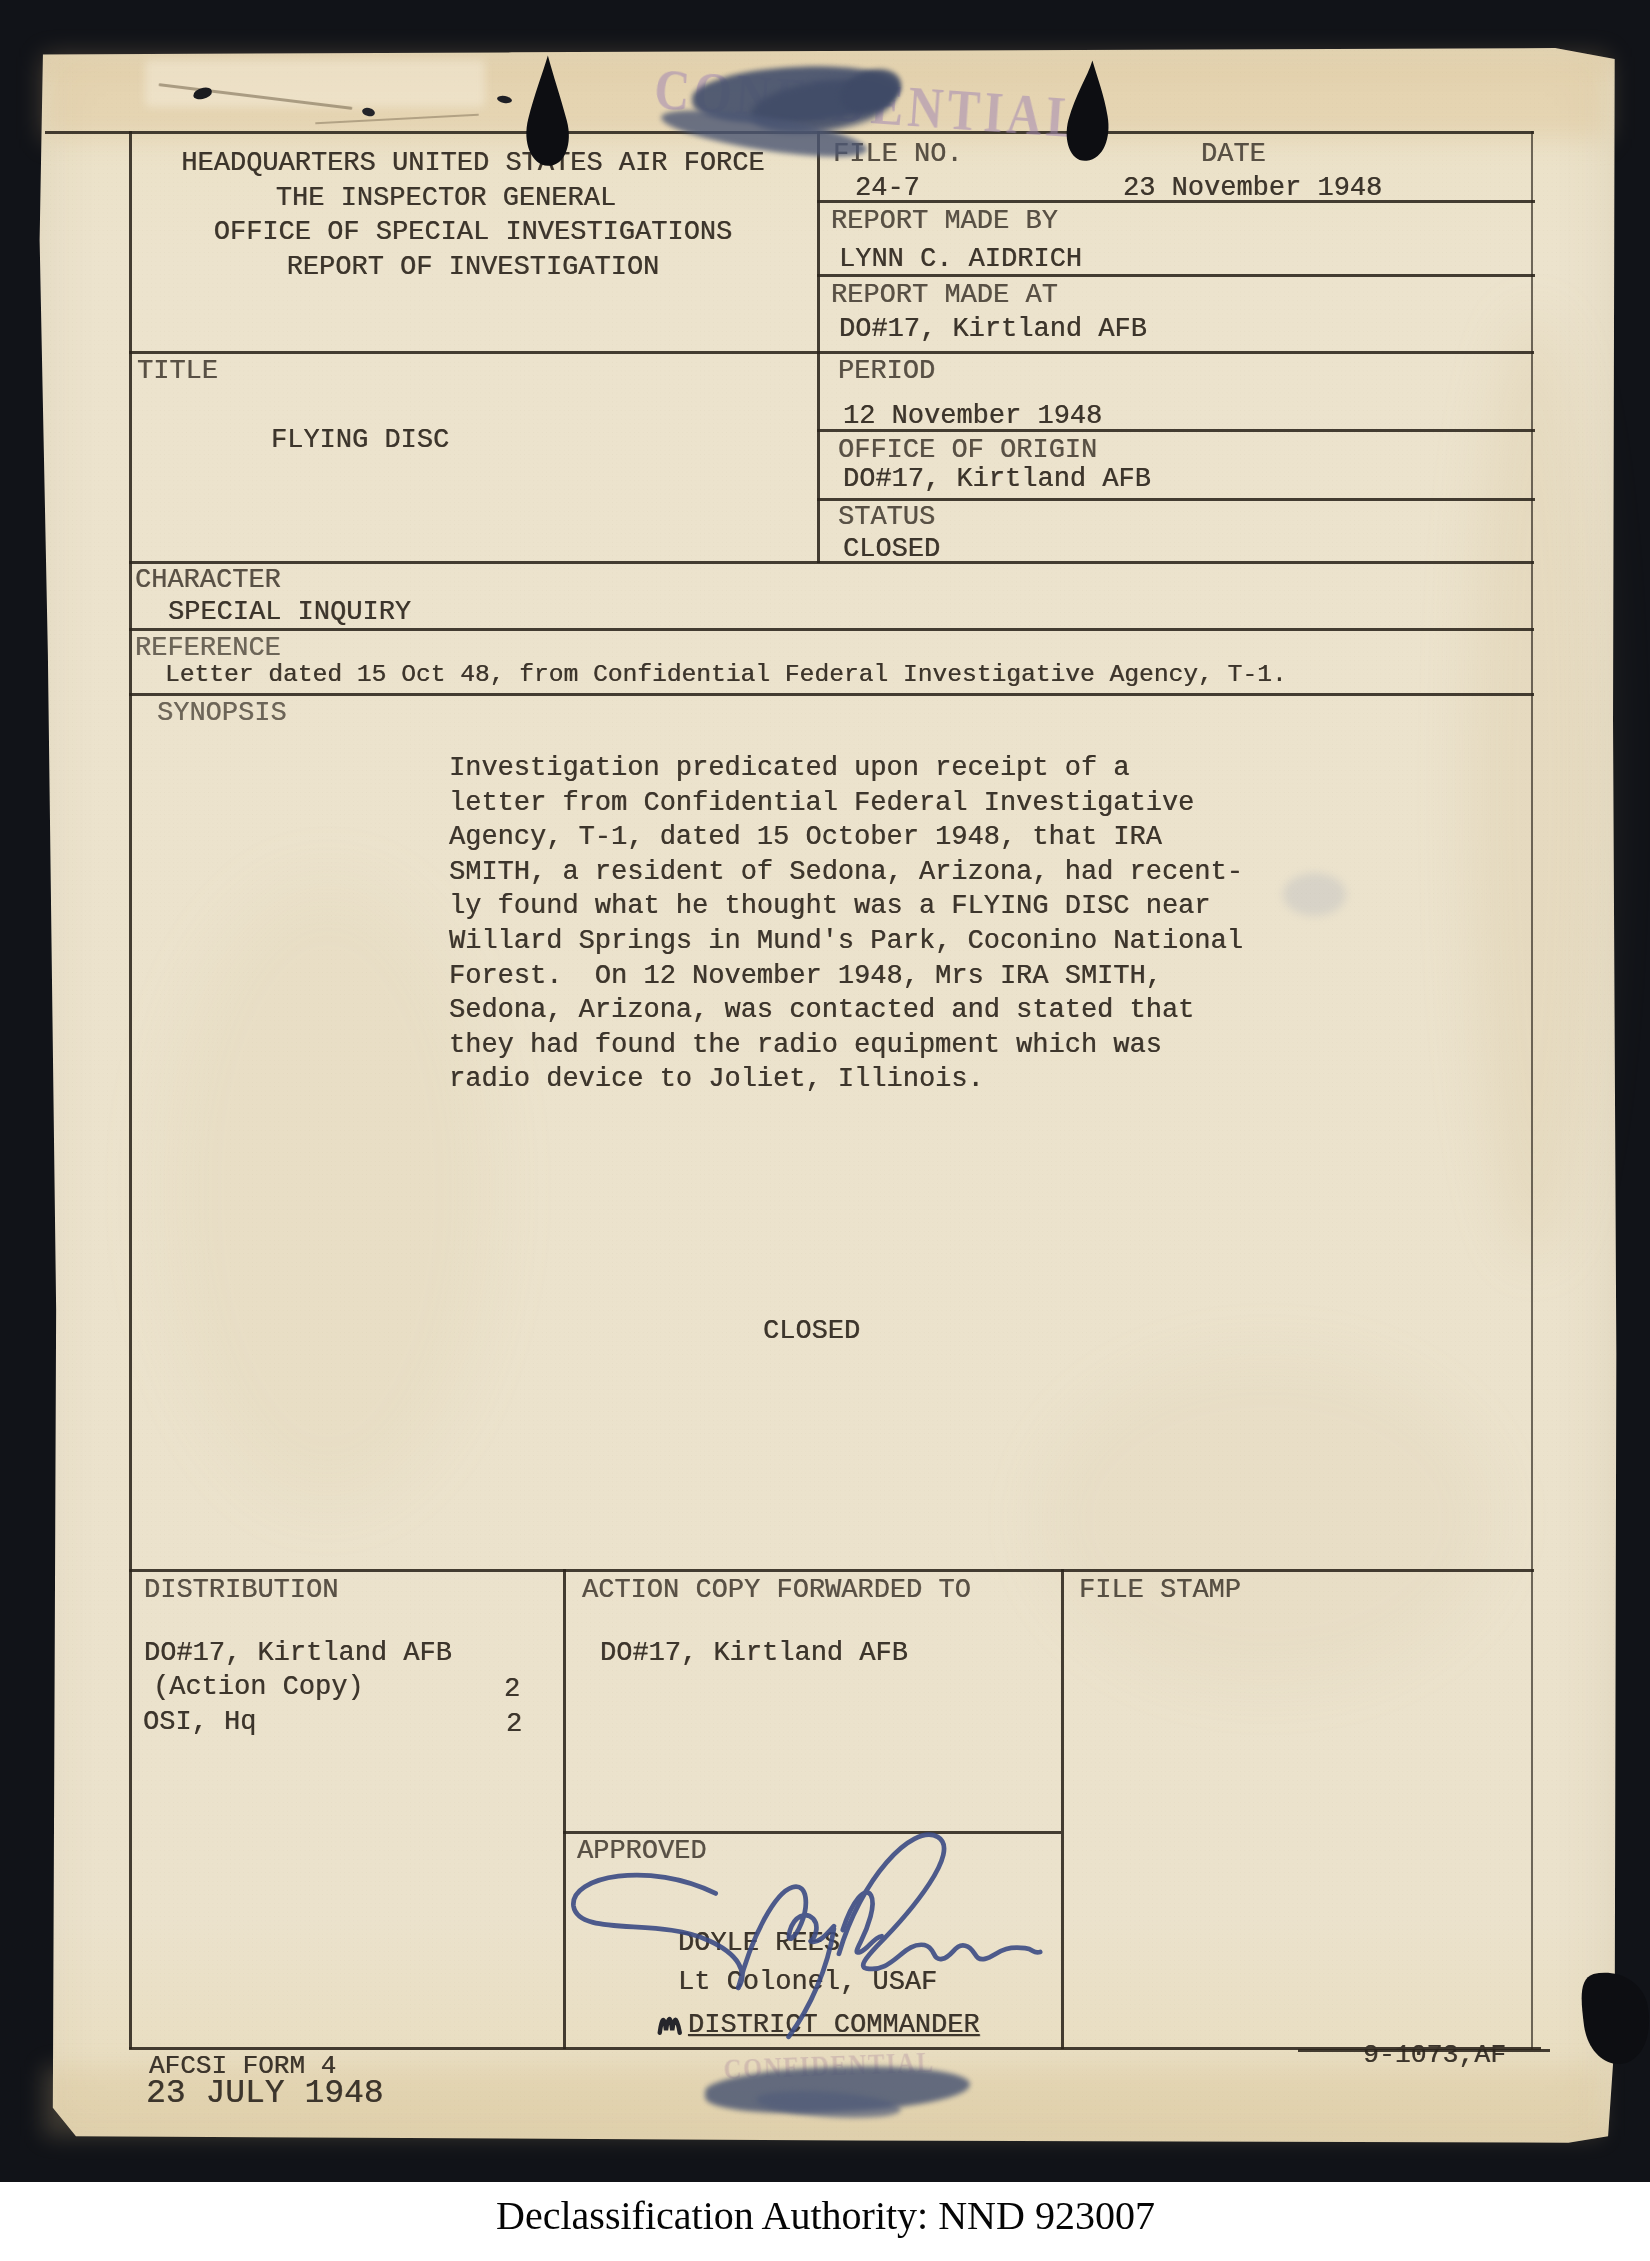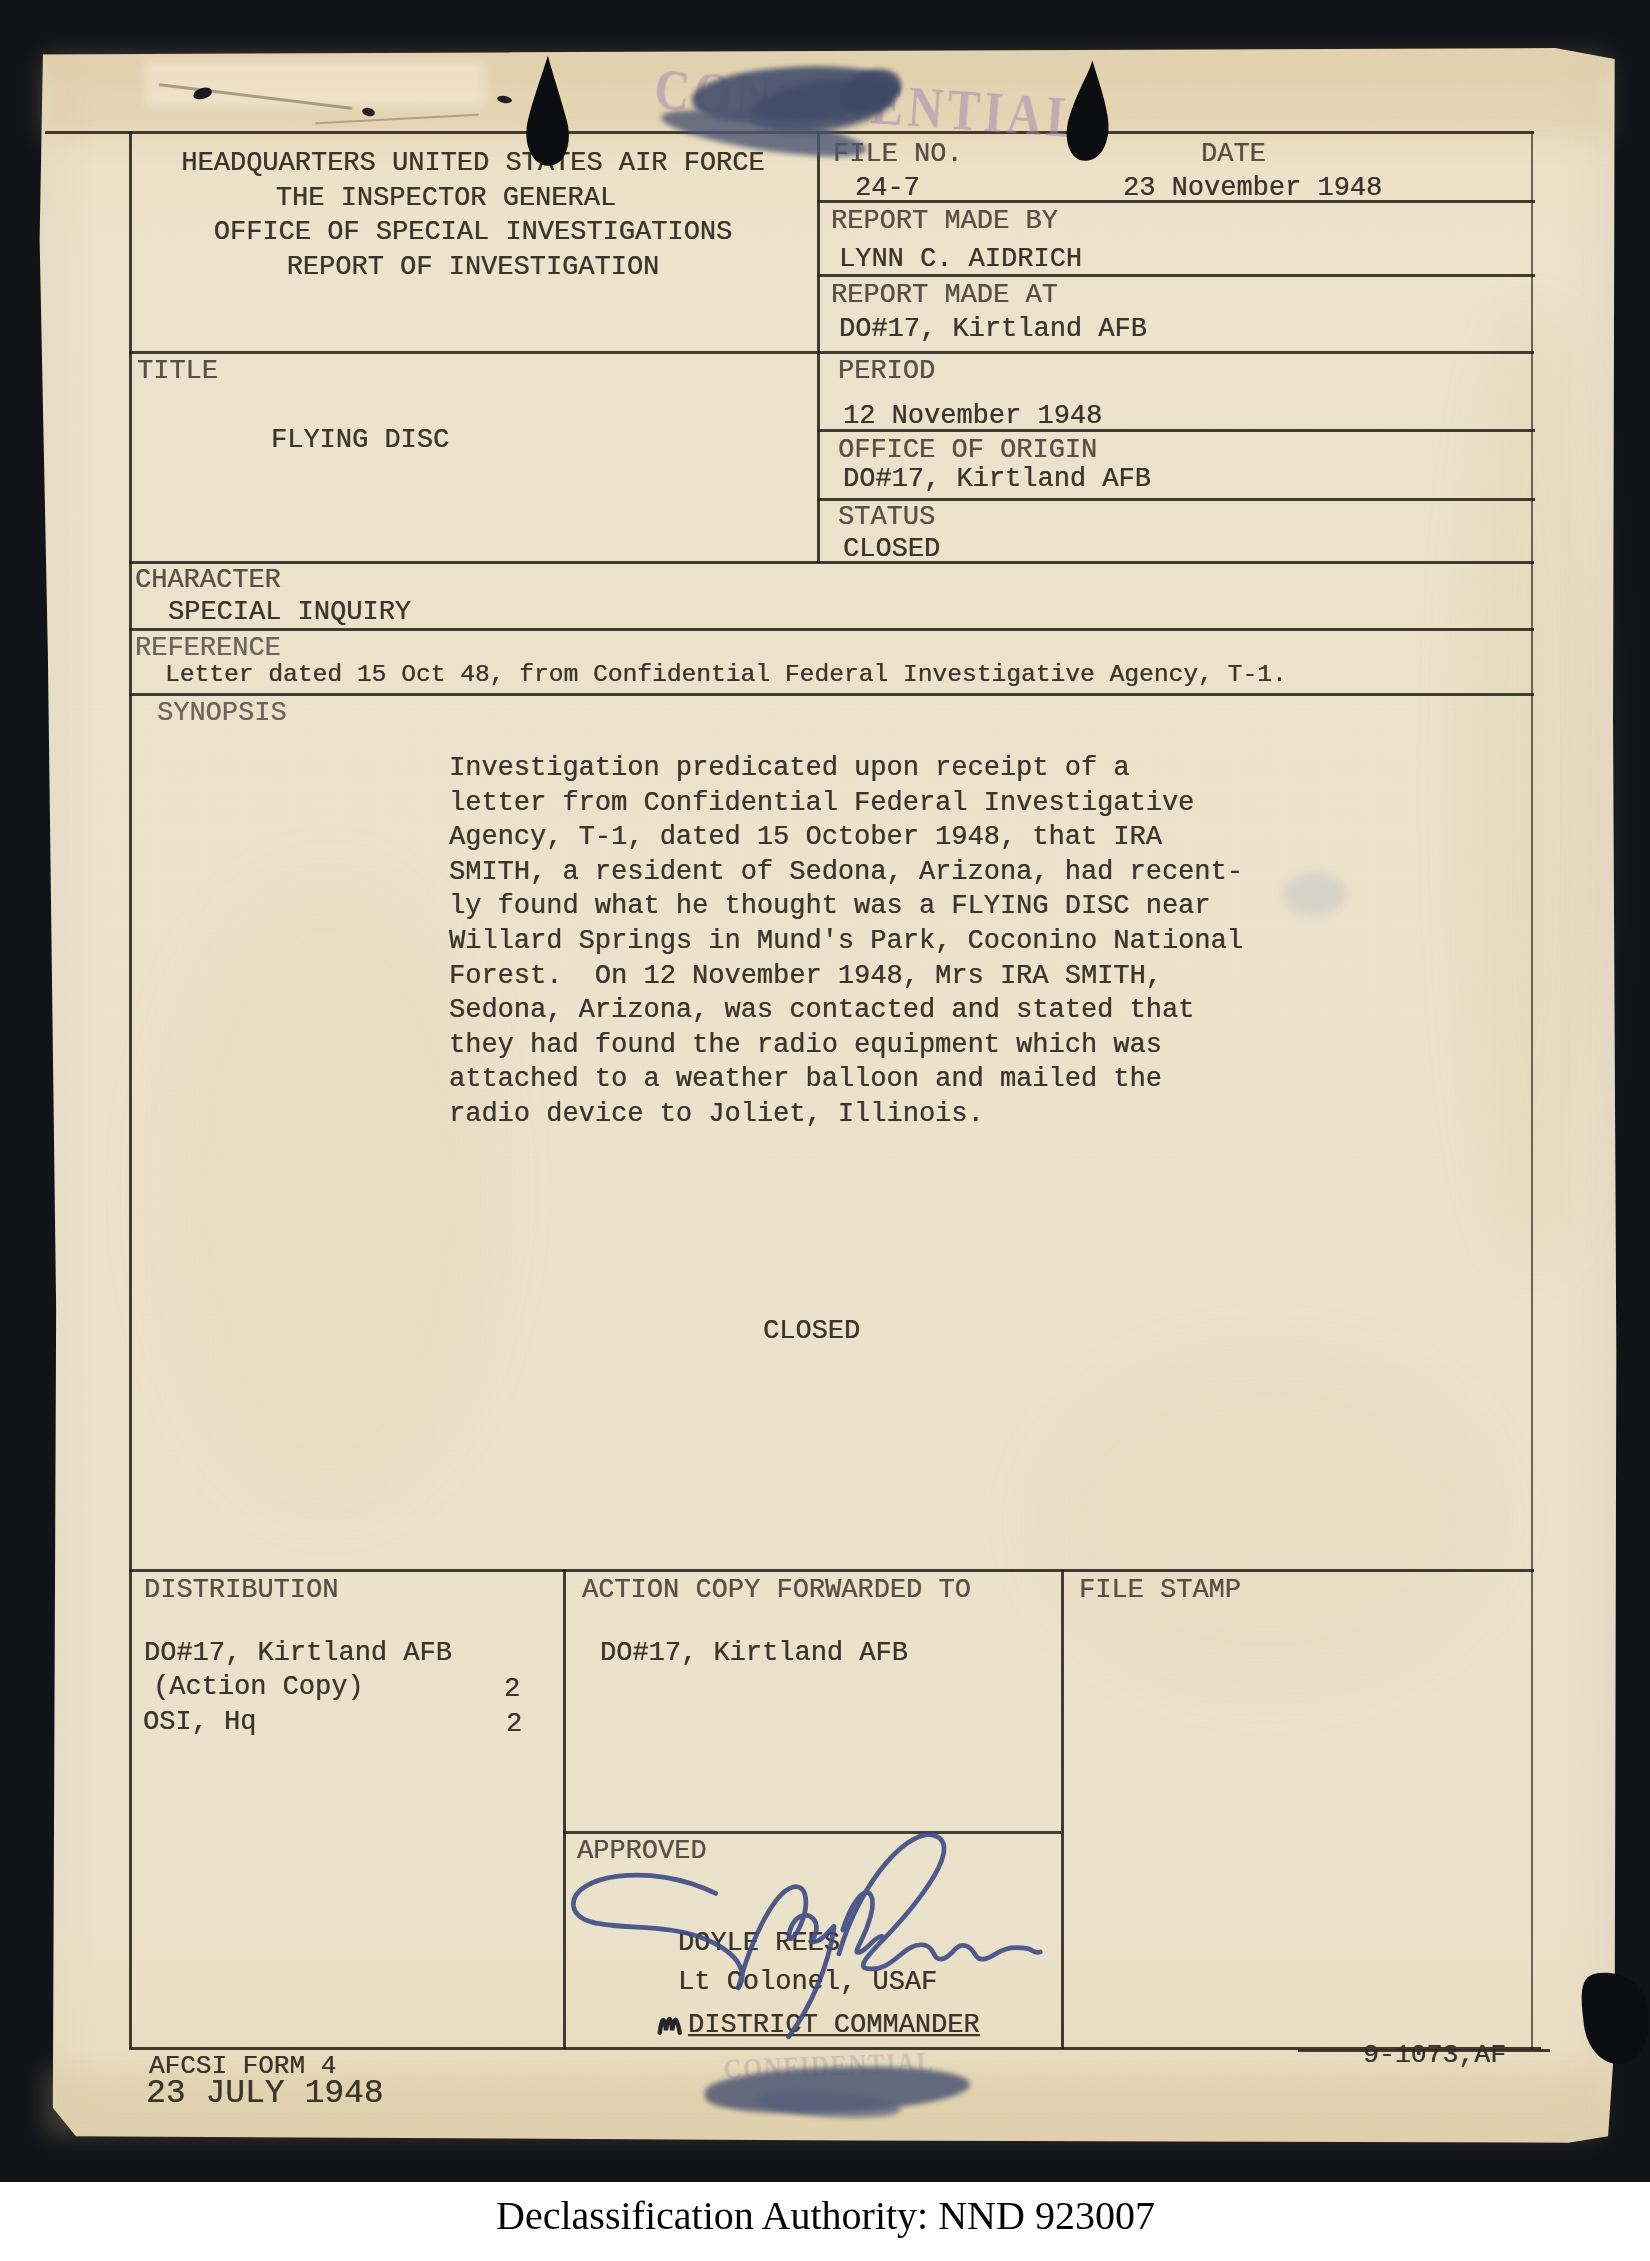--- a/index.html
+++ b/index.html
@@ -105,21 +105,20 @@
   <div style="position:absolute;left:449px;top:755px;">
     <div class="t" style="position:relative;">Investigation predicated upon receipt of a</div>
     <div class="t" style="position:relative;margin-top:7.6px;">letter from Confidential Federal Investigative</div>
     <div class="t" style="position:relative;margin-top:7.6px;">Agency, T-1, dated 15 October 1948, that IRA</div>
     <div class="t" style="position:relative;margin-top:7.6px;">SMITH, a resident of Sedona, Arizona, had recent-</div>
     <div class="t" style="position:relative;margin-top:7.6px;">ly found what he thought was a FLYING DISC near</div>
     <div class="t" style="position:relative;margin-top:7.6px;">Willard Springs in Mund's Park, Coconino National</div>
     <div class="t" style="position:relative;margin-top:7.6px;">Forest.  On 12 November 1948, Mrs IRA SMITH,</div>
     <div class="t" style="position:relative;margin-top:7.6px;">Sedona, Arizona, was contacted and stated that</div>
     <div class="t" style="position:relative;margin-top:7.6px;">they had found the radio equipment which was</div>
-    <div class="t" style="position:relative;margin-top:7.6px;">attached to a weather balloon and mailed the</div>
     <div class="t" style="position:relative;margin-top:7.6px;">radio device to Joliet, Illinois.</div>
   </div>
   <div class="t" style="left:763px;top:1318px;">CLOSED</div>
 
   <div class="t lbl" style="left:144px;top:1577px;">DISTRIBUTION</div>
   <div class="t lbl" style="left:582px;top:1577px;">ACTION COPY FORWARDED TO</div>
   <div class="t lbl" style="left:1079px;top:1577px;">FILE STAMP</div>
 
   <div class="t" style="left:144px;top:1640px;">DO#17, Kirtland AFB</div>
   <div class="t" style="left:153px;top:1674px;">(Action Copy)</div>

